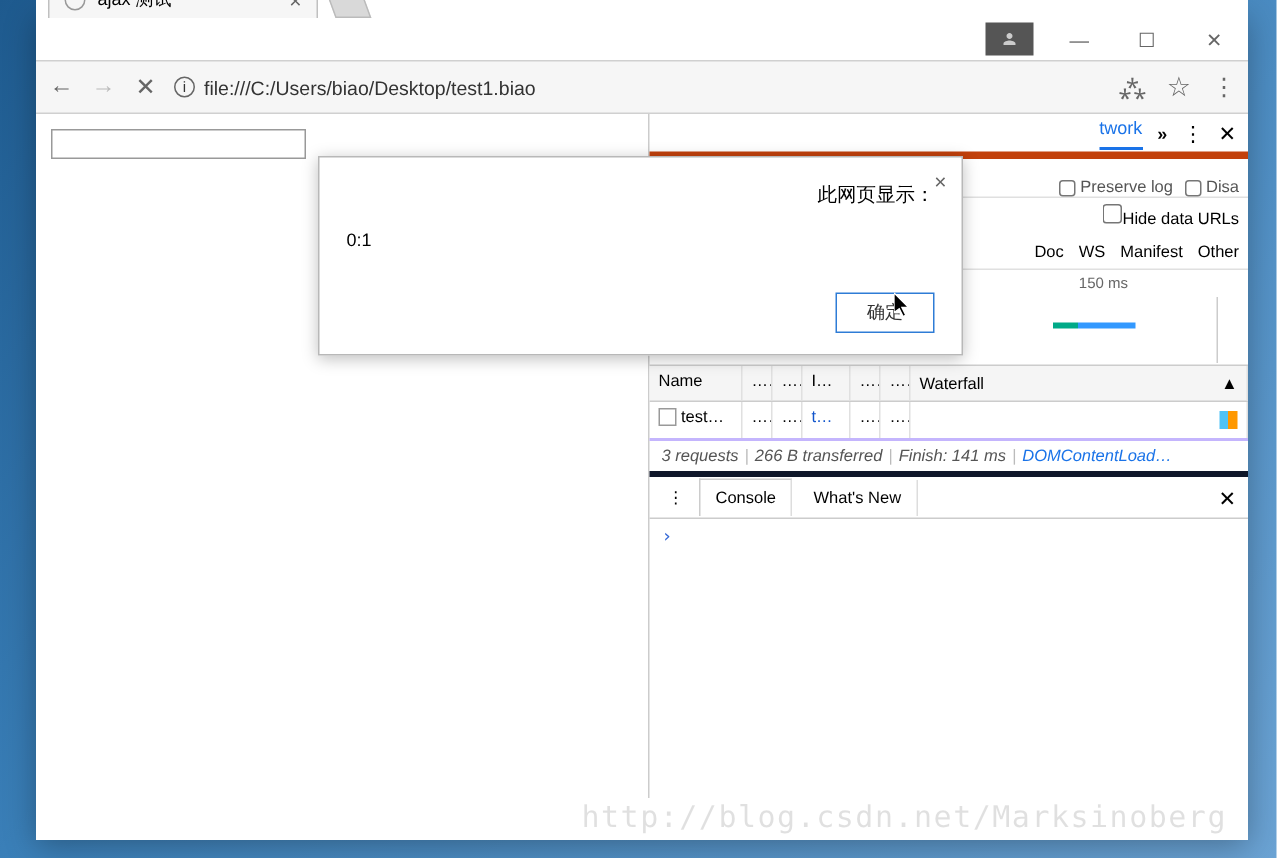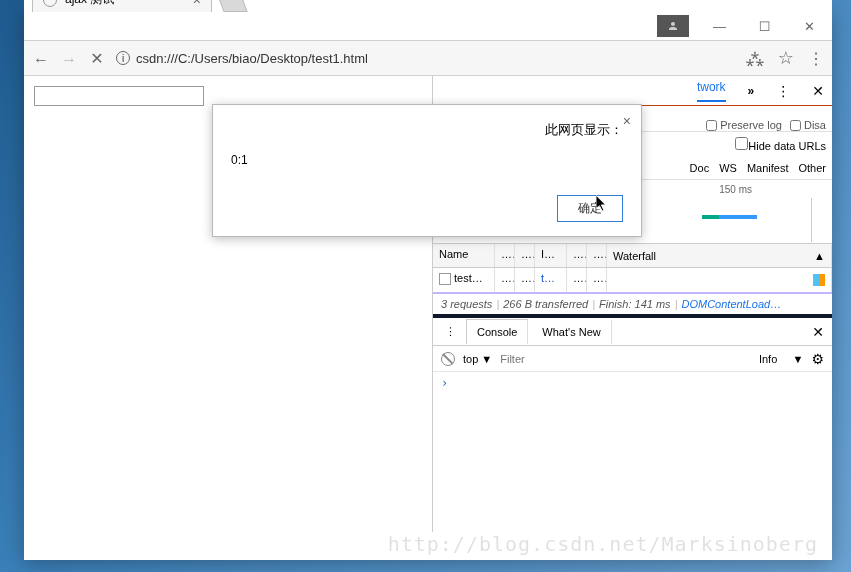--- a/index.html
+++ b/index.html
@@ -25,21 +25,21 @@
 .url { flex: 1; display: flex; align-items: center; gap: 6px; font-size: 13px; color: #333; }
 .url .info { width: 14px; height: 14px; border: 1px solid #666; border-radius: 50%; display: flex; align-items: center; justify-content: center; font-size: 10px; }
 .addr .right { display: flex; gap: 14px; align-items: center; color: #666; font-size: 16px; }
 .addr .right .star { font-size: 18px; }
 
 .content { display: flex; height: calc(100% - 96px); }
 .page { flex: 0 0 408px; padding: 10px; position: relative; }
 .page input { width: 170px; height: 20px; border: 1px solid #999; padding: 2px 4px; font-size: 12px; }
 
 .devtools { flex: 1; border-left: 1px solid #ccc; font-size: 12px; display: flex; flex-direction: column; }
-.dt-top { height: 30px; display: flex; align-items: center; justify-content: flex-end; padding: 0 8px; border-bottom: 1px solid #c2410c; gap: 22px; }
+.dt-top { height: 30px; display: flex; align-items: center; justify-content: flex-end; padding: 0 8px; border-bottom: 5px solid #c2410c; gap: 10px; }
 .dt-tab { color: #333; }
 .dt-tab.active { color: #1a73e8; border-bottom: 2px solid #1a73e8; padding-bottom: 6px; }
 .dt-top .more { font-weight: bold; }
 .dt-top .close { font-size: 14px; }
 .dt-top .dots { font-size: 14px; }
 
 .dt-toolbar { height: 26px; display: flex; align-items: center; justify-content: flex-end; padding: 0 6px; gap: 8px; border-bottom: 1px solid #e0e0e0; font-size: 11px; }
 .dt-toolbar label { display: flex; align-items: center; gap: 3px; color: #555; margin-top: 13px; }
 .dt-toolbar input[type=checkbox] { width: 11px; height: 11px; }
 
@@ -118,21 +118,21 @@
   </div>
 
   <div class="addr">
     <div class="nav">
       <span>←</span>
       <span class="dis">→</span>
       <span>✕</span>
     </div>
     <div class="url">
       <span class="info">i</span>
-      <span>csdn:///C:/Users/biao/Desktop/test1.html</span>
+      <span>file:///C:/Users/biao/Desktop/test1.biao</span>
     </div>
     <div class="right">
       <span>⁂</span>
       <span class="star">☆</span>
       <span>⋮</span>
     </div>
   </div>
 
   <div class="content">
     <div class="page">
@@ -199,27 +199,20 @@
       <div class="netstatus">
         <span>3 requests</span><span class="sep">|</span><span>266 B transferred</span><span class="sep">|</span><span>Finish: 141 ms</span><span class="sep">|</span><span class="blue">DOMContentLoad…</span>
       </div>
 
       <div class="drawer-tabs">
         <span class="dots">⋮</span>
         <span class="dtab active">Console</span>
         <span class="dtab">What's New</span>
         <span class="close">✕</span>
       </div>
-      <div class="console-bar">
-        <span class="no"></span>
-        <span><span>top</span> ▼</span>
-        <input class="filter" placeholder="Filter" style="">
-        <span><span>Info</span>&nbsp;&nbsp;&nbsp;&nbsp;&nbsp;▼</span>
-        <span class="gear">⚙</span>
-      </div>
       <div class="console-body">›</div>
     </div>
   </div>
 
   <div class="overlay-dialog">
     <span class="dlg-close">×</span>
     <div class="title">此网页显示：</div>
     <div class="msg">0:1</div>
     <div class="btns"><button>确定</button></div>
   </div>

